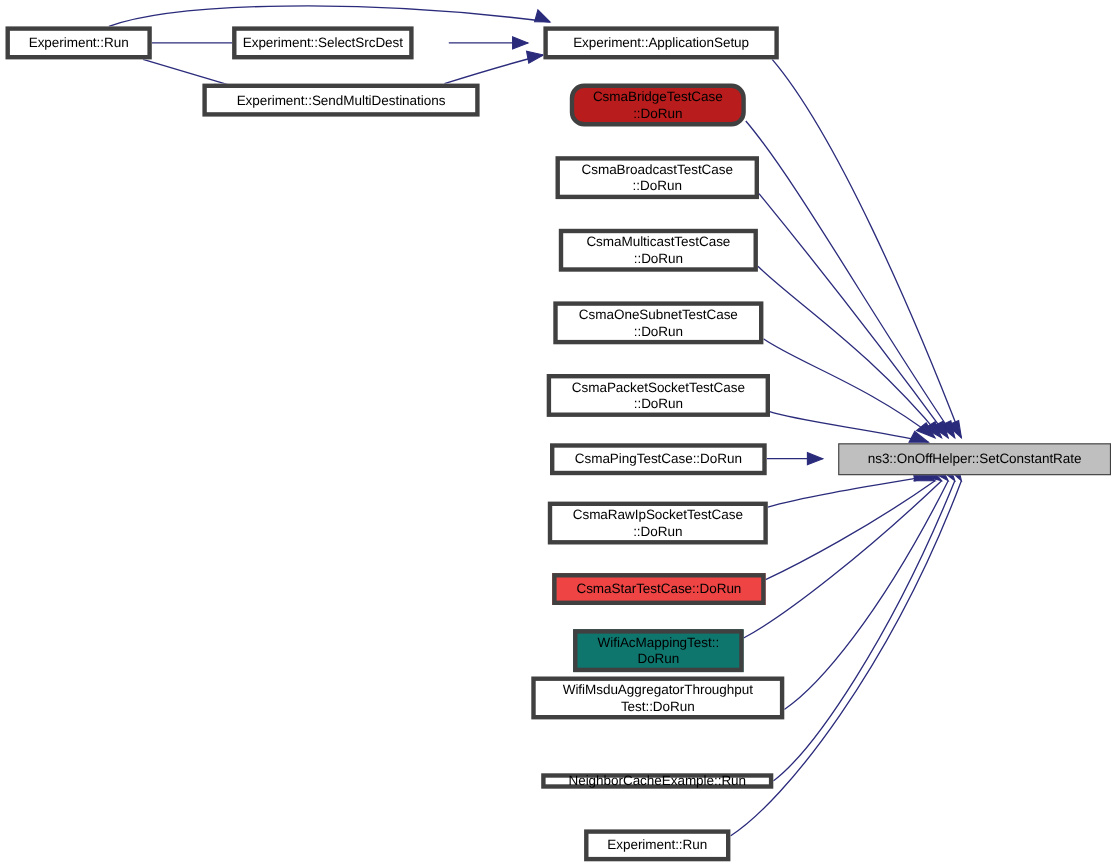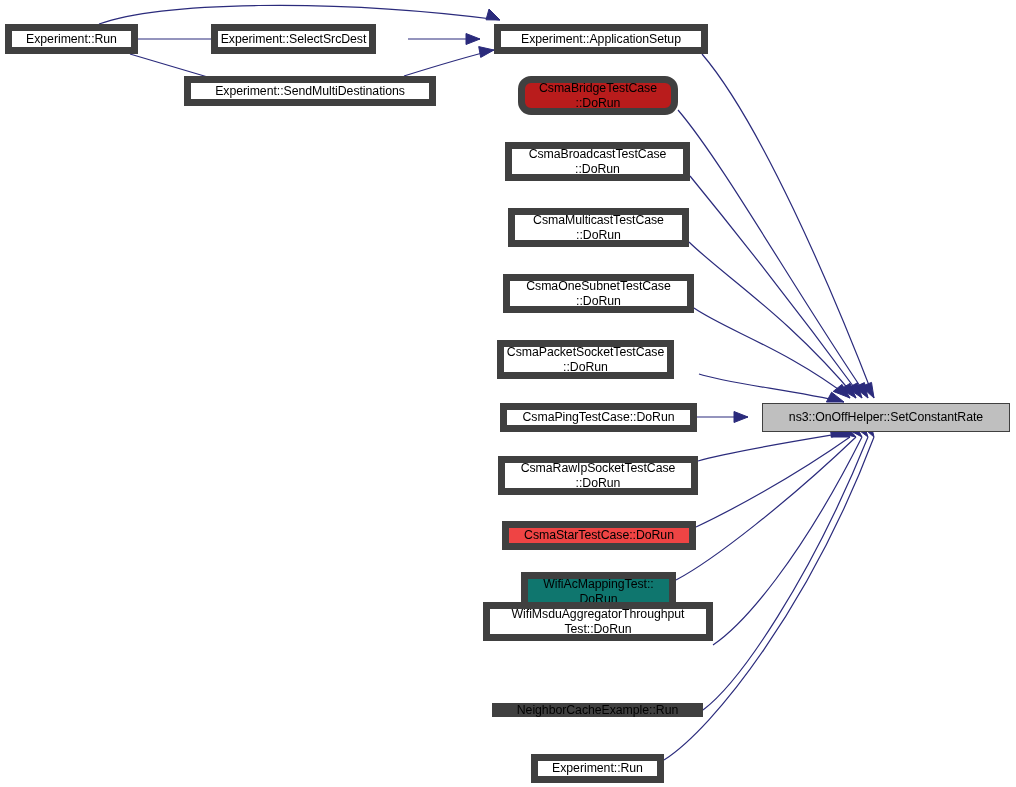--- a/index.html
+++ b/index.html
@@ -24,21 +24,21 @@
     position: absolute;
     left: 0;
     top: 0;
     width: 1016px;
     height: 787px;
     pointer-events: none;
   }
   .node {
     position: absolute;
     box-sizing: border-box;
-    border: 7px solid #0f172a;
+    border: 4px solid #0f172a;
     background: #ffffff;
     color: #000000;
     font-size: 12.3px;
     line-height: 14.6px;
     text-align: center;
     display: flex;
     align-items: center;
     justify-content: center;
     white-space: pre;
     letter-spacing: -0.05px;
@@ -137,27 +137,27 @@
       <div class="node" style="left: 184px; top: 76px; width: 252px; height: 30px; background: rgb(255, 255, 255); border-color: rgb(64, 64, 64);"><span class="lbl">Experiment::SendMultiDestinations</span></div>
       <div class="node" style="left: 494px; top: 24px; width: 214px; height: 30px; background: rgb(255, 255, 255); border-color: rgb(64, 64, 64); align-items: center;"><span class="lbl">Experiment::ApplicationSetup</span></div>
       <div class="node" style="left: 518px; top: 76px; width: 160px; height: 39px; background: #b91c1c; border-color: rgb(64, 64, 64); border-radius: 13px;"><span class="lbl">CsmaBridgeTestCase
 ::DoRun</span></div>
       <div class="node" style="left: 505px; top: 142px; width: 185px; height: 39px; background: rgb(255, 255, 255); border-color: rgb(64, 64, 64);"><span class="lbl">CsmaBroadcastTestCase
 ::DoRun</span></div>
       <div class="node" style="left: 508px; top: 208px; width: 181px; height: 39px; background: rgb(255, 255, 255); border-color: rgb(64, 64, 64);"><span class="lbl">CsmaMulticastTestCase
 ::DoRun</span></div>
       <div class="node" style="left: 503px; top: 274px; width: 191px; height: 39px; background: rgb(255, 255, 255); border-color: rgb(64, 64, 64);"><span class="lbl">CsmaOneSubnetTestCase
 ::DoRun</span></div>
-      <div class="node" style="left: 497px; top: 340px; width: 177px; height: 39px; background: rgb(255, 255, 255); border-color: rgb(64, 64, 64);"><span class="lbl">CsmaPacketSocketTestCase
+      <div class="node" style="left: 497px; top: 340px; width: 203px; height: 39px; background: rgb(255, 255, 255); border-color: rgb(64, 64, 64);"><span class="lbl">CsmaPacketSocketTestCase
 ::DoRun</span></div>
       <div class="node" style="left: 500px; top: 403px; width: 197px; height: 29px; background: rgb(255, 255, 255); border-color: rgb(64, 64, 64);"><span class="lbl">CsmaPingTestCase::DoRun</span></div>
       <div class="node" style="left: 498px; top: 456px; width: 200px; height: 39px; background: rgb(255, 255, 255); border-color: rgb(64, 64, 64);"><span class="lbl">CsmaRawIpSocketTestCase
 ::DoRun</span></div>
       <div class="node" style="left: 502px; top: 521px; width: 194px; height: 29px; background: #ef4444; border-color: rgb(64, 64, 64);"><span class="lbl">CsmaStarTestCase::DoRun</span></div>
       <div class="node" style="left: 521px; top: 572px; width: 155px; height: 39px; background: #0f766e; border-color: rgb(64, 64, 64);"><span class="lbl">WifiAcMappingTest::
 DoRun</span></div>
-      <div class="node" style="left: 483px; top: 602px; width: 230px; height: 39px; background: rgb(255, 255, 255); border-color: rgb(64, 64, 64);"><span class="lbl">WifiMsduAggregatorThroughput
+      <div class="node" style="left: 483px; top: 615px; width: 230px; height: 39px; background: rgb(255, 255, 255); border-color: rgb(64, 64, 64);"><span class="lbl">WifiMsduAggregatorThroughput
 Test::DoRun</span></div>
       <div class="node" style="left: 492px; top: 703px; width: 211px; height: 14px; background: rgb(255, 255, 255); border-color: rgb(64, 64, 64);"><span class="lbl">NeighborCacheExample::Run</span></div>
       <div class="node" style="left: 531px; top: 754px; width: 133px; height: 29px; background: rgb(255, 255, 255); border-color: rgb(64, 64, 64);"><span class="lbl">Experiment::Run</span></div>
       <div class="node current" style="left: 762px; top: 403px; width: 248px; height: 29px; background: rgb(191, 191, 191); border-color: rgb(64, 64, 64);"><span class="lbl">ns3::OnOffHelper::SetConstantRate</span></div>
     </div>
 </div>
 
 </body></html>

